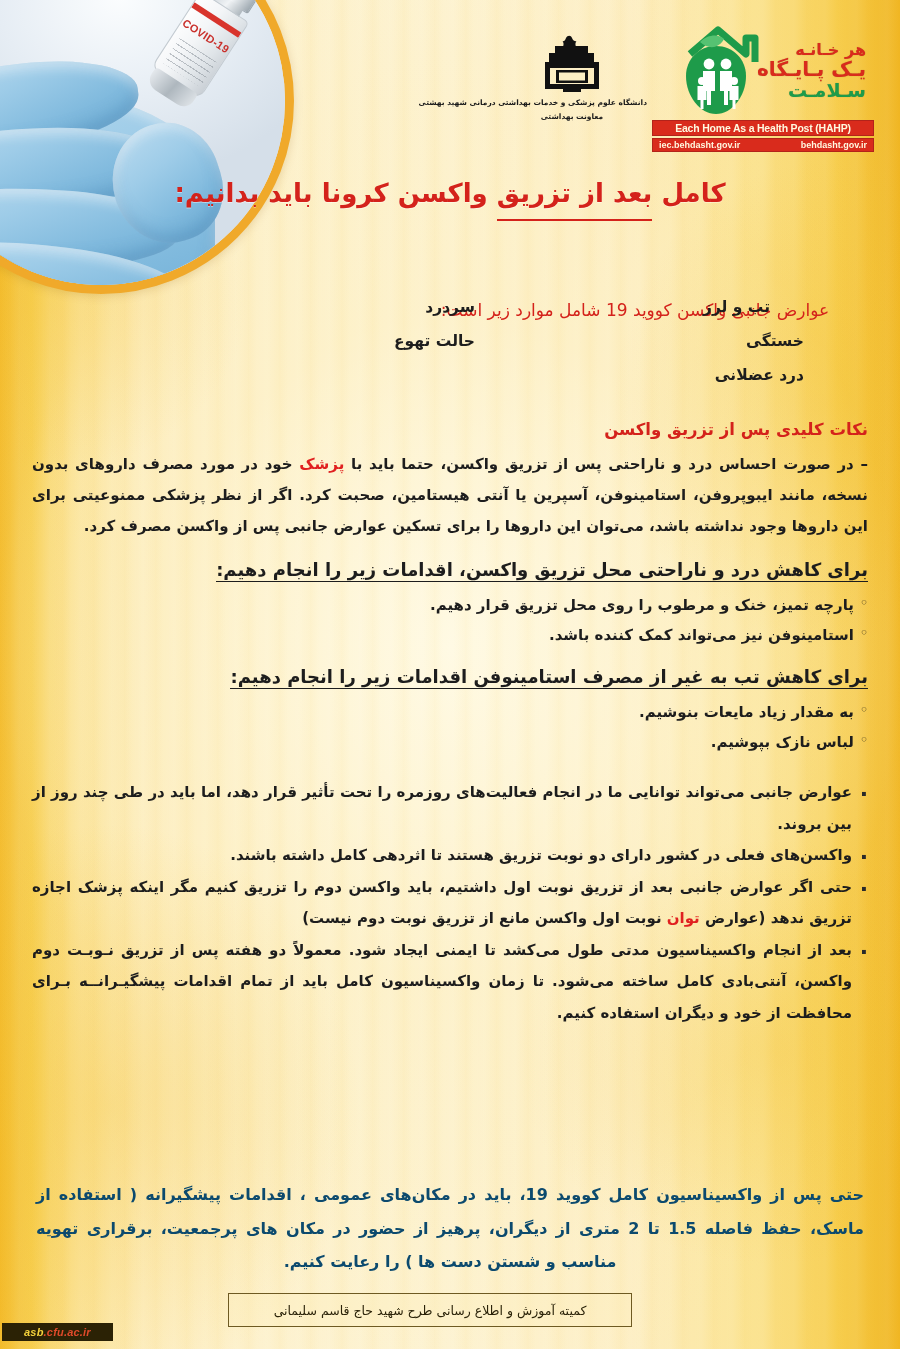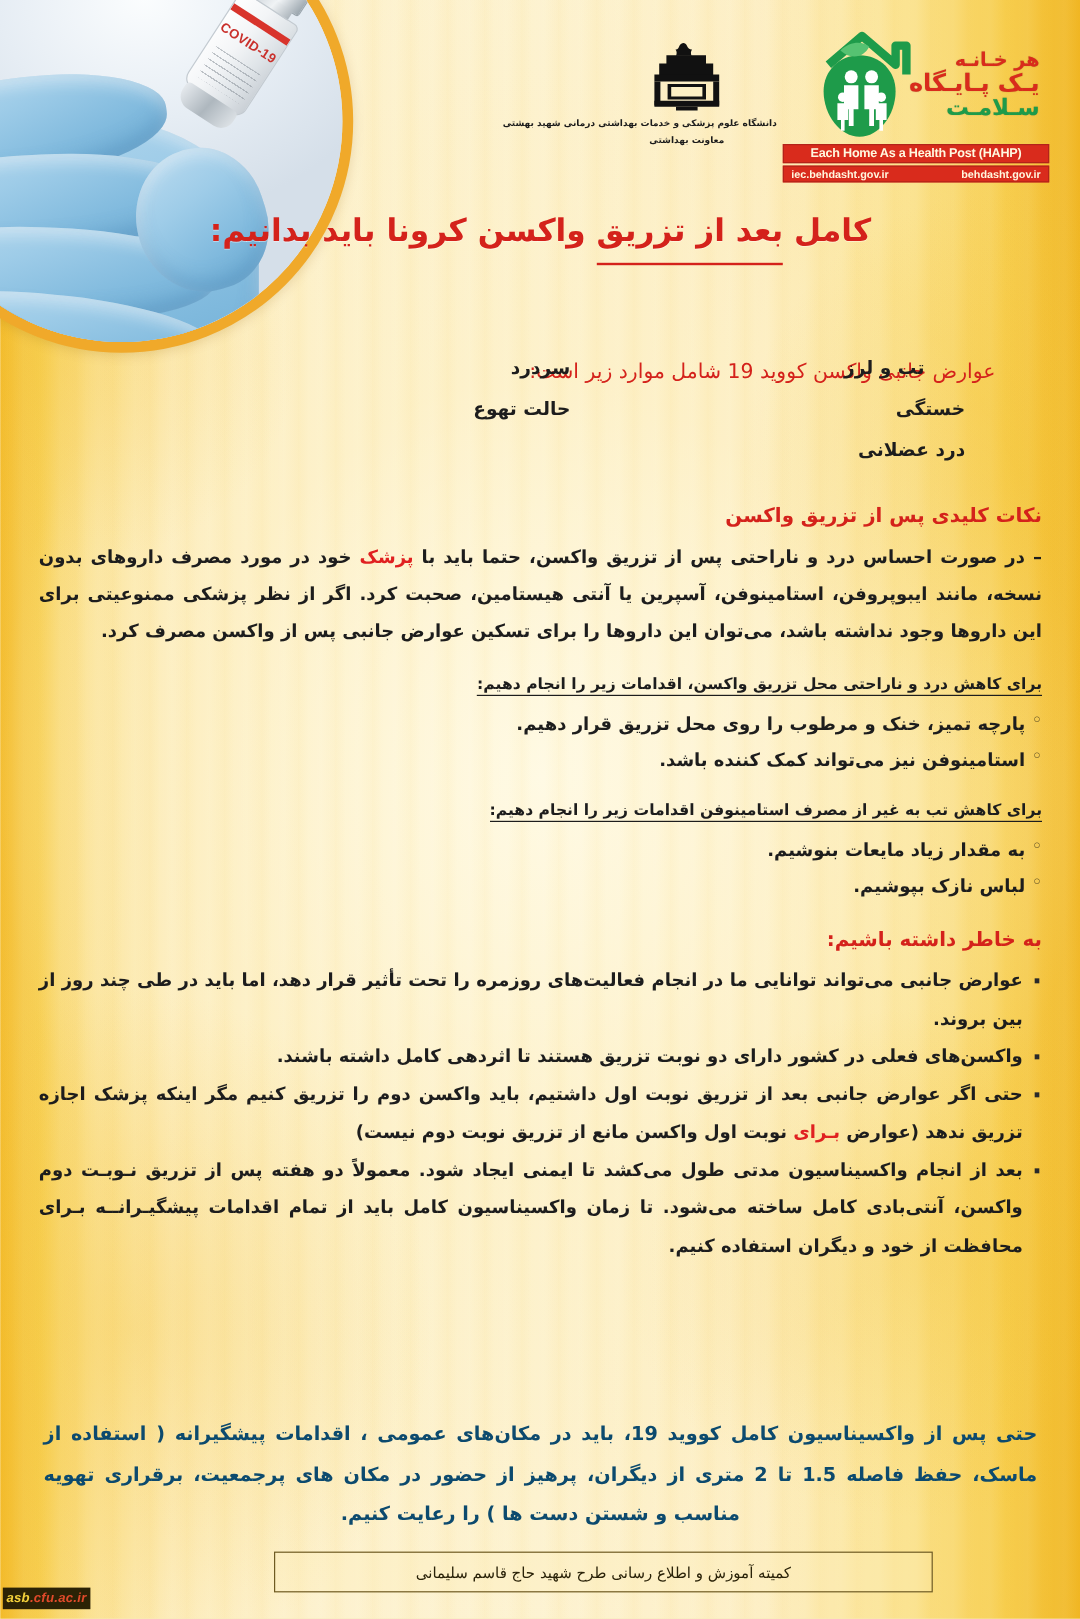--- a/index.html
+++ b/index.html
@@ -234,21 +234,21 @@
     font-size: 15px;
     font-weight: bold;
     color: #1d1d1d;
     line-height: 2.05;
     text-align: justify;
     text-align-last: right;
   }
   .red-word { color: #e02020; }
 
   .ul-head {
-    font-size: 13px; font-weight: bold; color: #1d1d1d;
+    font-size: 18px; font-weight: bold; color: #1d1d1d;
     text-align: right;
     border-bottom: 1.5px solid #1d1d1d;
     display: inline-block;
     padding-bottom: 1px;
     margin-bottom: 6px;
   }
   .head-wrap { text-align: right; }
 
   ul.bullets { list-style: none; margin: 2px 0 0 0; }
   ul.bullets li {
@@ -279,31 +279,31 @@
     font-size: 16px; font-weight: bold;
     line-height: 2.1;
     text-align: justify;
     text-align-last: center;
     z-index: 7;
   }
 
   
   #footer-box {
     position: absolute; bottom: 22px; left: 228px;
-    width: 549px; height: 34px;
+    width: 404px; height: 34px;
     border: 1px solid #6e5a22;
     display: flex; align-items: center; justify-content: center;
     font-size: 12.5px; color: #2a2208;
     background: rgba(253,238,186,0.35);
     z-index: 7;
   }
   #watermark {
     position: absolute; left: 2px; bottom: 8px;
     background: #2b2205;
-    padding: 3px 3px;
+    padding: 3px 22px;
     font-family: "Liberation Sans", sans-serif;
     font-size: 11px; font-weight: bold;
     direction: ltr;
     z-index: 8;
     letter-spacing: .2px;
   }
   #watermark .a { color: #f5d23b; font-style: italic; }
   #watermark .b { color: #e04a2a; font-style: italic; }
 </style>
 </head>
@@ -422,26 +422,25 @@
     <div class="head-wrap">
       <span class="ul-head">برای کاهش تب به غیر از مصرف استامینوفن اقدامات زیر را انجام دهیم:</span>
     </div>
     <ul class="bullets">
       <li>به مقدار زیاد مایعات بنوشیم.</li>
       <li>لباس نازک بپوشیم.</li>
     </ul>
   </div>
 
   <div style="margin-top:20px;">
-    <div class="section-head">به خاطر داشته باشیم:</div>
     <ul class="bullets dots">
       <li>عوارض جانبی می‌تواند توانایی ما در انجام فعالیت‌های روزمره را تحت تأثیر قرار دهد، اما باید در طی چند   روز از بین بروند.</li>
       <li>واکسن‌های فعلی در کشور دارای دو نوبت تزریق هستند تا اثردهی کامل داشته باشند.</li>
       <li>
-        <span>حتی اگر عوارض جانبی بعد از تزریق نوبت اول داشتیم، باید واکسن دوم را تزریق کنیم مگر اینکه پزشک اجازه تزریق ندهد (عوارض </span><span class="red-word">بـرای</span><span> نوبت اول واکسن مانع از تزریق نوبت دوم نیست)</span>
+        <span>حتی اگر عوارض جانبی بعد از تزریق نوبت اول داشتیم، باید واکسن دوم را تزریق کنیم مگر اینکه پزشک اجازه تزریق ندهد (عوارض </span><span class="red-word">توان</span><span> نوبت اول واکسن مانع از تزریق نوبت دوم نیست)</span>
       </li>
       <li>بعد از انجام  واکسیناسیون مدتی طول می‌کشد تا ایمنی ایجاد شود. معمولاً دو هفته پس از تزریق نـوبـت  دوم واکسن، آنتی‌بادی کامل ساخته می‌شود. تا زمان واکسیناسیون کامل باید از تمام اقدامات پیشگیـرانــه  بـرای محافظت از خود و دیگران استفاده کنیم.</li>
     </ul>
   </div>
 </div>
 
 <div id="closing">حتی پس از واکسیناسیون کامل کووید 19، باید در مکان‌های عمومی ، اقدامات پیشگیرانه ( استفاده از ماسک، حفظ فاصله 1.5 تا 2 متری از دیگران، پرهیز از حضور در مکان های پرجمعیت، برقراری تهویه مناسب و شستن دست ها ) را رعایت کنیم.</div>
 
 <div id="footer-box">کمیته آموزش و اطلاع رسانی طرح شهید حاج قاسم سلیمانی</div>
 

